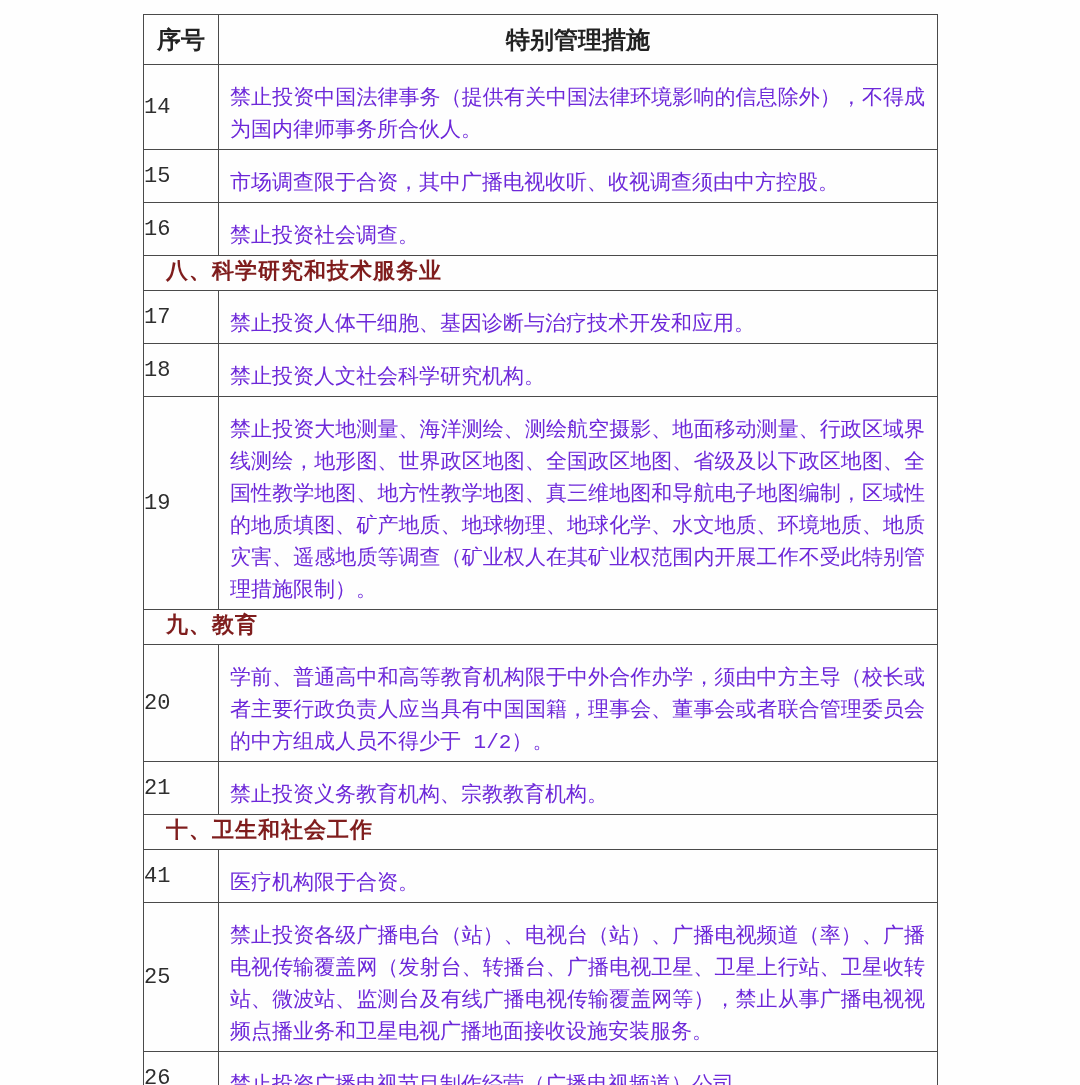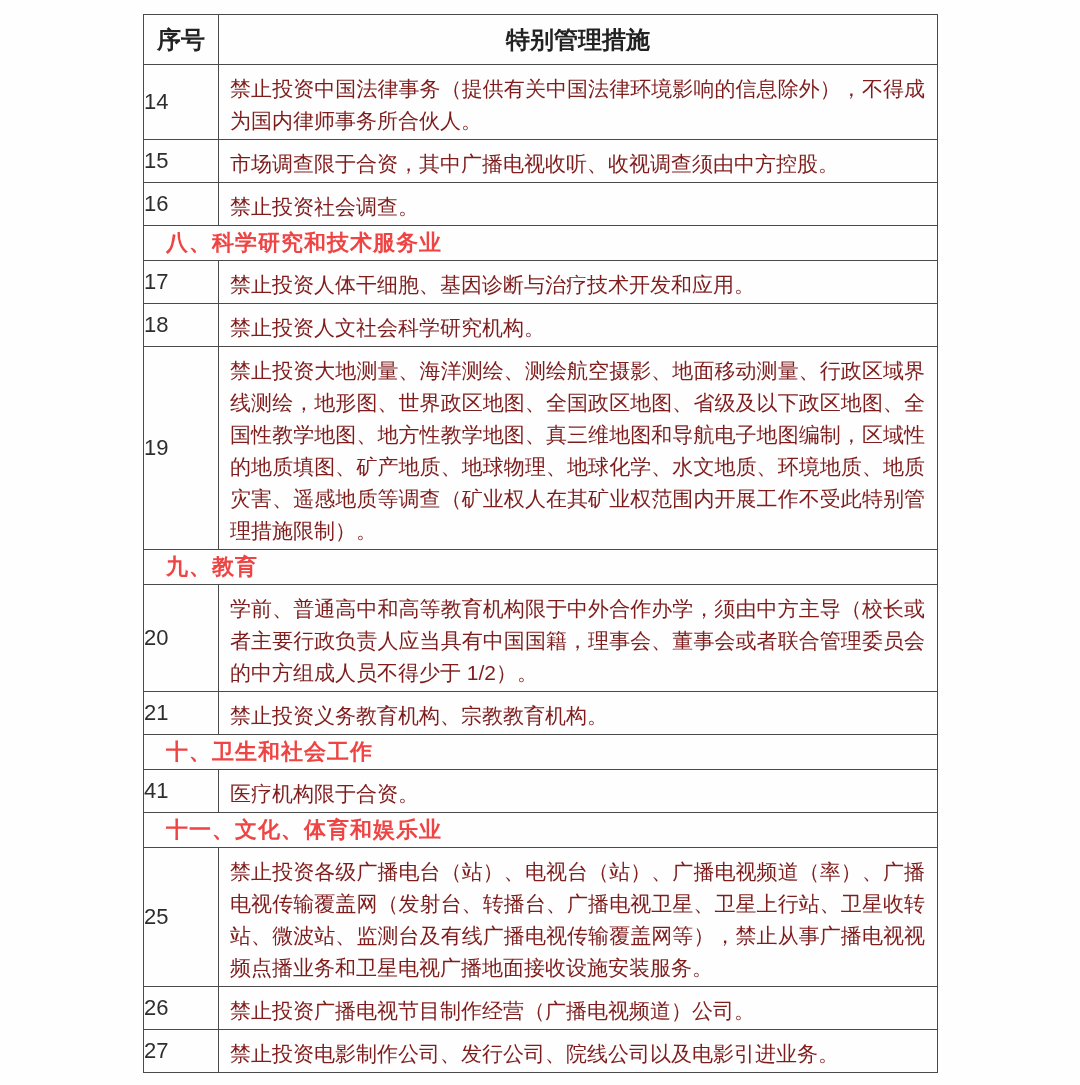--- a/index.html
+++ b/index.html
@@ -6,21 +6,21 @@
     margin: 0;
     padding: 0;
     background: #ffffff;
   }
   .page {
     position: relative;
     width: 1080px;
     height: 1085px;
     background: #fefefe;
     overflow: hidden;
-    font-family: Liberation Sans, sans-serif;
+    font-family: Liberation Mono, monospace;
     color: #2e2e2e;
   }
   table.measures {
     position: absolute;
     left: 143px;
     top: 14px;
     width: 795px;
     border-collapse: collapse;
     table-layout: fixed;
   }
@@ -41,30 +41,30 @@
   }
   td.num-cell {
     text-align: left;
     font-size: 22px;
     padding: 2px 0;
     color: #2e2e2e;
   }
   td.text-cell {
     font-size: 21px;
     line-height: 32px;
-    padding: 8px 12px 2px 11px;
+    padding: 18px 12px 2px 11px;
     text-align: justify;
-    color: #7f1d1d;
+    color: #6d28d9;
   }
   td.section-cell {
     font-size: 22px;
     font-weight: bold;
     line-height: 30px;
     padding: 2px 10px 2px 22px;
-    color: #ef4444;
+    color: #7f1d1d;
     letter-spacing: 1px;
   }
 </style>
 </head>
 <body>
 
 <div class="page">
   <table class="measures">
     <colgroup>
       <col class="num-col">
@@ -116,23 +116,20 @@
           <td class="text-cell">禁止投资义务教育机构、宗教教育机构。</td>
         </tr>
         <tr>
           <td colspan="2" class="section-cell">十、卫生和社会工作</td>
         </tr>
         <tr>
           <td class="num-cell">41</td>
           <td class="text-cell">医疗机构限于合资。</td>
         </tr>
         <tr>
-          <td colspan="2" class="section-cell">十一、文化、体育和娱乐业</td>
-        </tr>
-        <tr>
           <td class="num-cell">25</td>
           <td class="text-cell">禁止投资各级广播电台（站）、电视台（站）、广播电视频道（率）、广播电视传输覆盖网（发射台、转播台、广播电视卫星、卫星上行站、卫星收转站、微波站、监测台及有线广播电视传输覆盖网等），禁止从事广播电视视频点播业务和卫星电视广播地面接收设施安装服务。</td>
         </tr>
         <tr>
           <td class="num-cell">26</td>
           <td class="text-cell">禁止投资广播电视节目制作经营（广播电视频道）公司。</td>
         </tr>
         <tr>
           <td class="num-cell">27</td>
           <td class="text-cell">禁止投资电影制作公司、发行公司、院线公司以及电影引进业务。</td>

